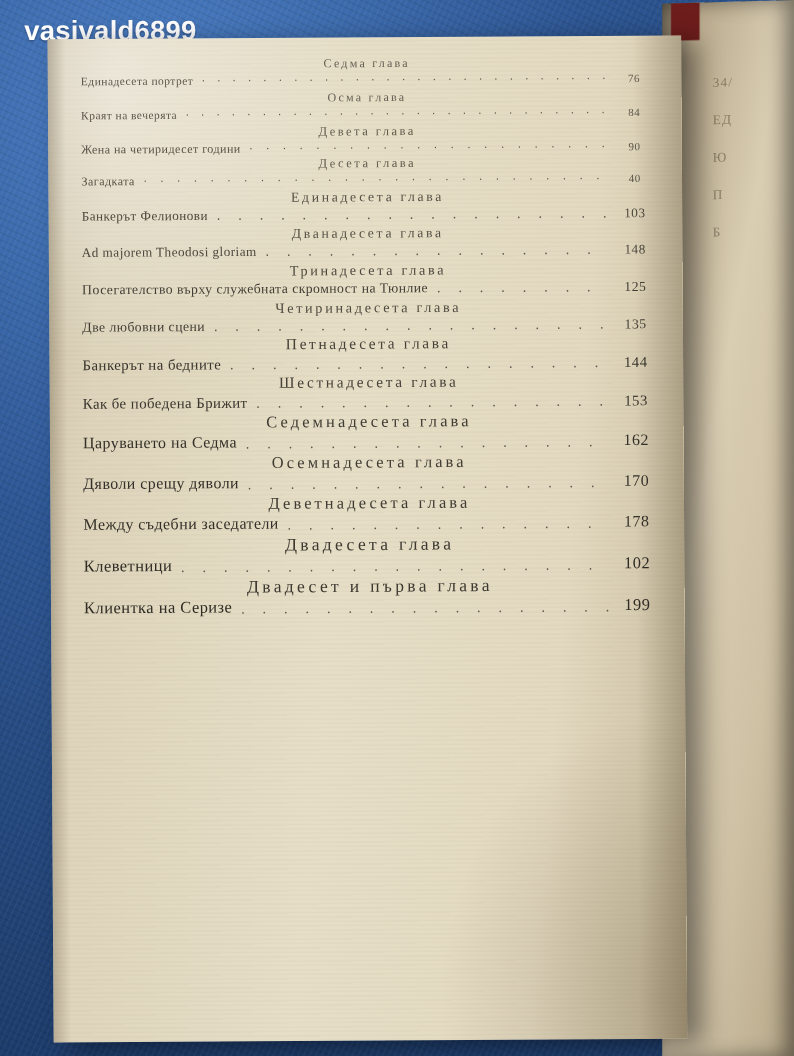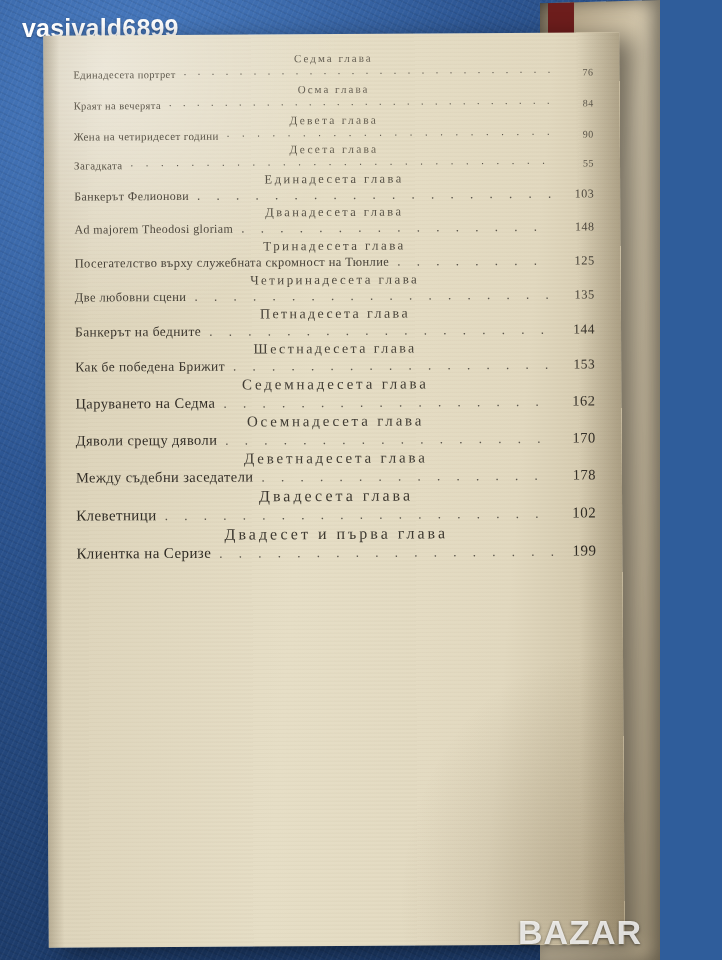--- a/index.html
+++ b/index.html
@@ -8,21 +8,21 @@
   }
   body {
     width: 722px;
     height: 960px;
     overflow: hidden;
     font-family: "Liberation Serif", serif;
     background: #2f5d9b;
   }
   #stage {
     position: relative;
-    width: 660px;
+    width: 722px;
     height: 960px;
     overflow: hidden;
     background:
       radial-gradient(120% 90% at 20% 10%, #4b7ec4 0%, #2d5693 45%, #1d3c6b 100%);
   }
   
   #stage .denim {
     position: absolute;
     inset: 0;
     background-image:
@@ -156,21 +156,21 @@
     color: #3a3630;
     letter-spacing: 6.5px;
     font-size: 13px;
     line-height: 12px;
     white-space: nowrap;
     opacity: 0.8;
   }
   .entry .pageno {
     flex: 0 0 auto;
     width: 34px;
-    text-align: right;
+    text-align: center;
     letter-spacing: 0.5px;
   }
 
   
   .s1 .chapter-title { font-size: 11px; letter-spacing: 2px; color: #5b554a; }
   .s1 .entry { font-size: 10.5px; color: #5e584c; }
   .s1 .entry .leaders { letter-spacing: 4.5px; font-size: 10px; }
   .s1 .entry .pageno { font-size: 10px; }
   .s1 { margin-bottom: 4px; }
 
@@ -258,21 +258,21 @@
           <span class="leaders">. . . . . . . . . . . . . . . . . . . . . . . . . . . . . . . . . . . . . . . . . .</span>
           <span class="pageno">90</span>
         </div>
       </div>
 
       <div class="chapter-block s2">
         <div class="chapter-title">Десета глава</div>
         <div class="entry">
           <span class="etitle">Загадката</span>
           <span class="leaders">. . . . . . . . . . . . . . . . . . . . . . . . . . . . . . . . . . . . . . . . . .</span>
-          <span class="pageno">55</span>
+          <span class="pageno">40</span>
         </div>
       </div>
 
       <div class="chapter-block s3">
         <div class="chapter-title">Единадесета глава</div>
         <div class="entry">
           <span class="etitle">Банкерът Фелионови</span>
           <span class="leaders">. . . . . . . . . . . . . . . . . . . . . . . . . . . . . . . . . . . . . . . . . .</span>
           <span class="pageno">103</span>
         </div>
@@ -364,16 +364,13 @@
         <div class="entry">
           <span class="etitle">Клиентка на Серизе</span>
           <span class="leaders">. . . . . . . . . . . . . . . . . . . . . . . . . . . . . . . . . . . . . . . . . .</span>
           <span class="pageno">199</span>
         </div>
       </div>
 
     </div>
   </div>
 
-  <div class="bazar">
-    <span>BAZAR</span>
-  </div>
 </div>
 
 </body></html>

